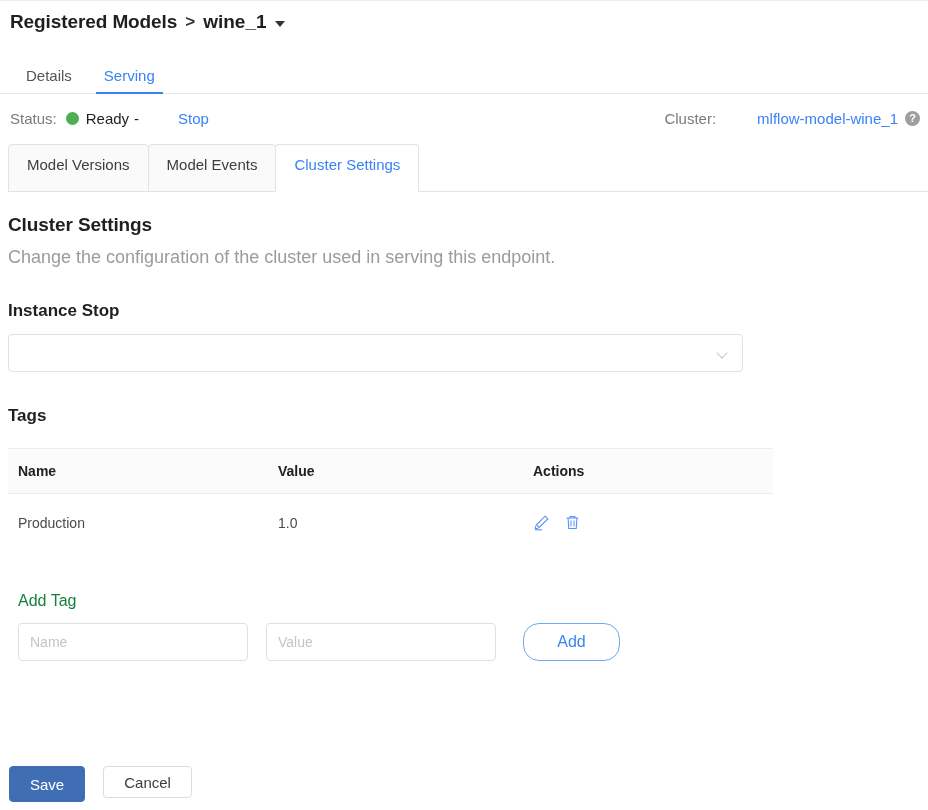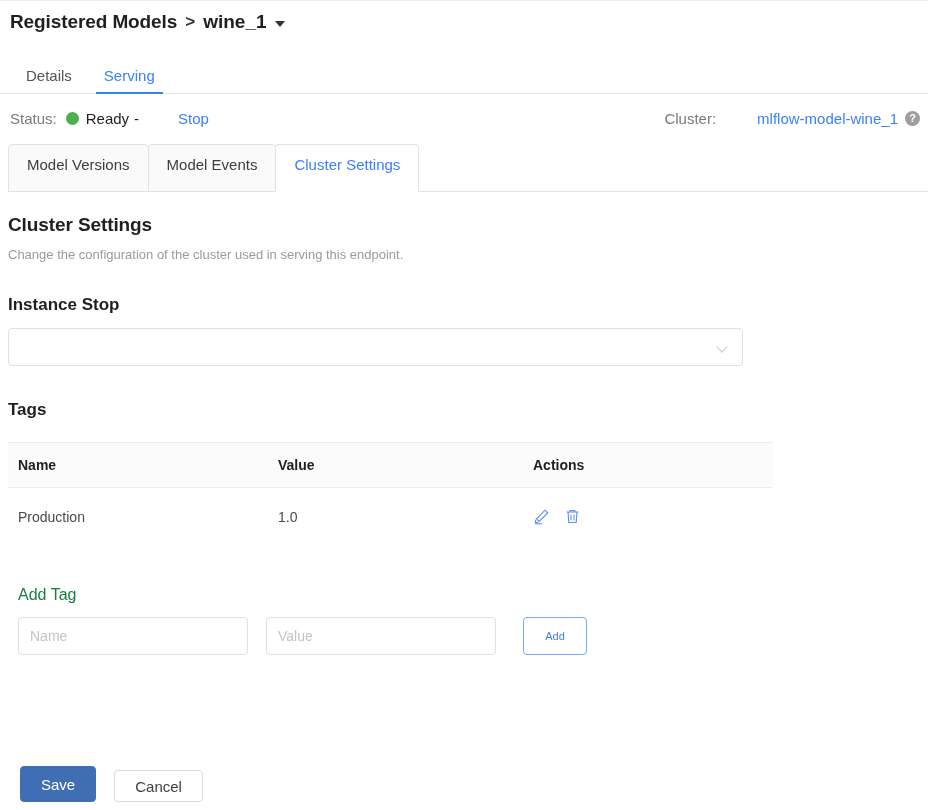--- a/index.html
+++ b/index.html
@@ -197,21 +197,21 @@
     padding: 0 8px 0 8px;
   }
   .section-title {
     font-size: 19px;
     font-weight: bold;
     color: #1f1f1f;
     margin: 22px 0 0 0;
     letter-spacing: -0.1px;
   }
   .section-desc {
-    font-size: 13px;
+    font-size: 18px;
     color: #9b9b9b;
     margin-top: 11px;
   }
   .field-label {
     font-size: 17px;
     font-weight: bold;
     color: #1f1f1f;
     margin-top: 33px;
   }
   .select-box {
@@ -312,39 +312,39 @@
     padding: 0 11px;
     color: #333;
     outline: none;
     background: #fff;
   }
   .text-input::placeholder {
     color: #c4c4c4;
   }
   .input-gap { width: 18px; }
   .add-btn {
-    width: 64px;
+    width: 97px;
     height: 38px;
     border: 1px solid #6fa8f5;
-    border-radius: 4px;
+    border-radius: 16px;
     background: #ffffff;
     color: #3b82f6;
-    font-size: 11px;
+    font-size: 16px;
     font-family: "Liberation Sans", sans-serif;
     cursor: pointer;
     margin-left: 27px;
   }
 
   
   .footer {
     position: absolute;
-    left: 20px;
+    left: 9px;
     top: 765px;
     display: flex;
-    align-items: flex-end;
+    align-items: flex-start;
   }
   .btn-primary {
     background: #3f6eb5;
     color: #ffffff;
     border: 1px solid #3f6eb5;
     border-radius: 4px;
     font-size: 15px;
     font-family: "Liberation Sans", sans-serif;
     padding: 0 20px;
     height: 36px;

